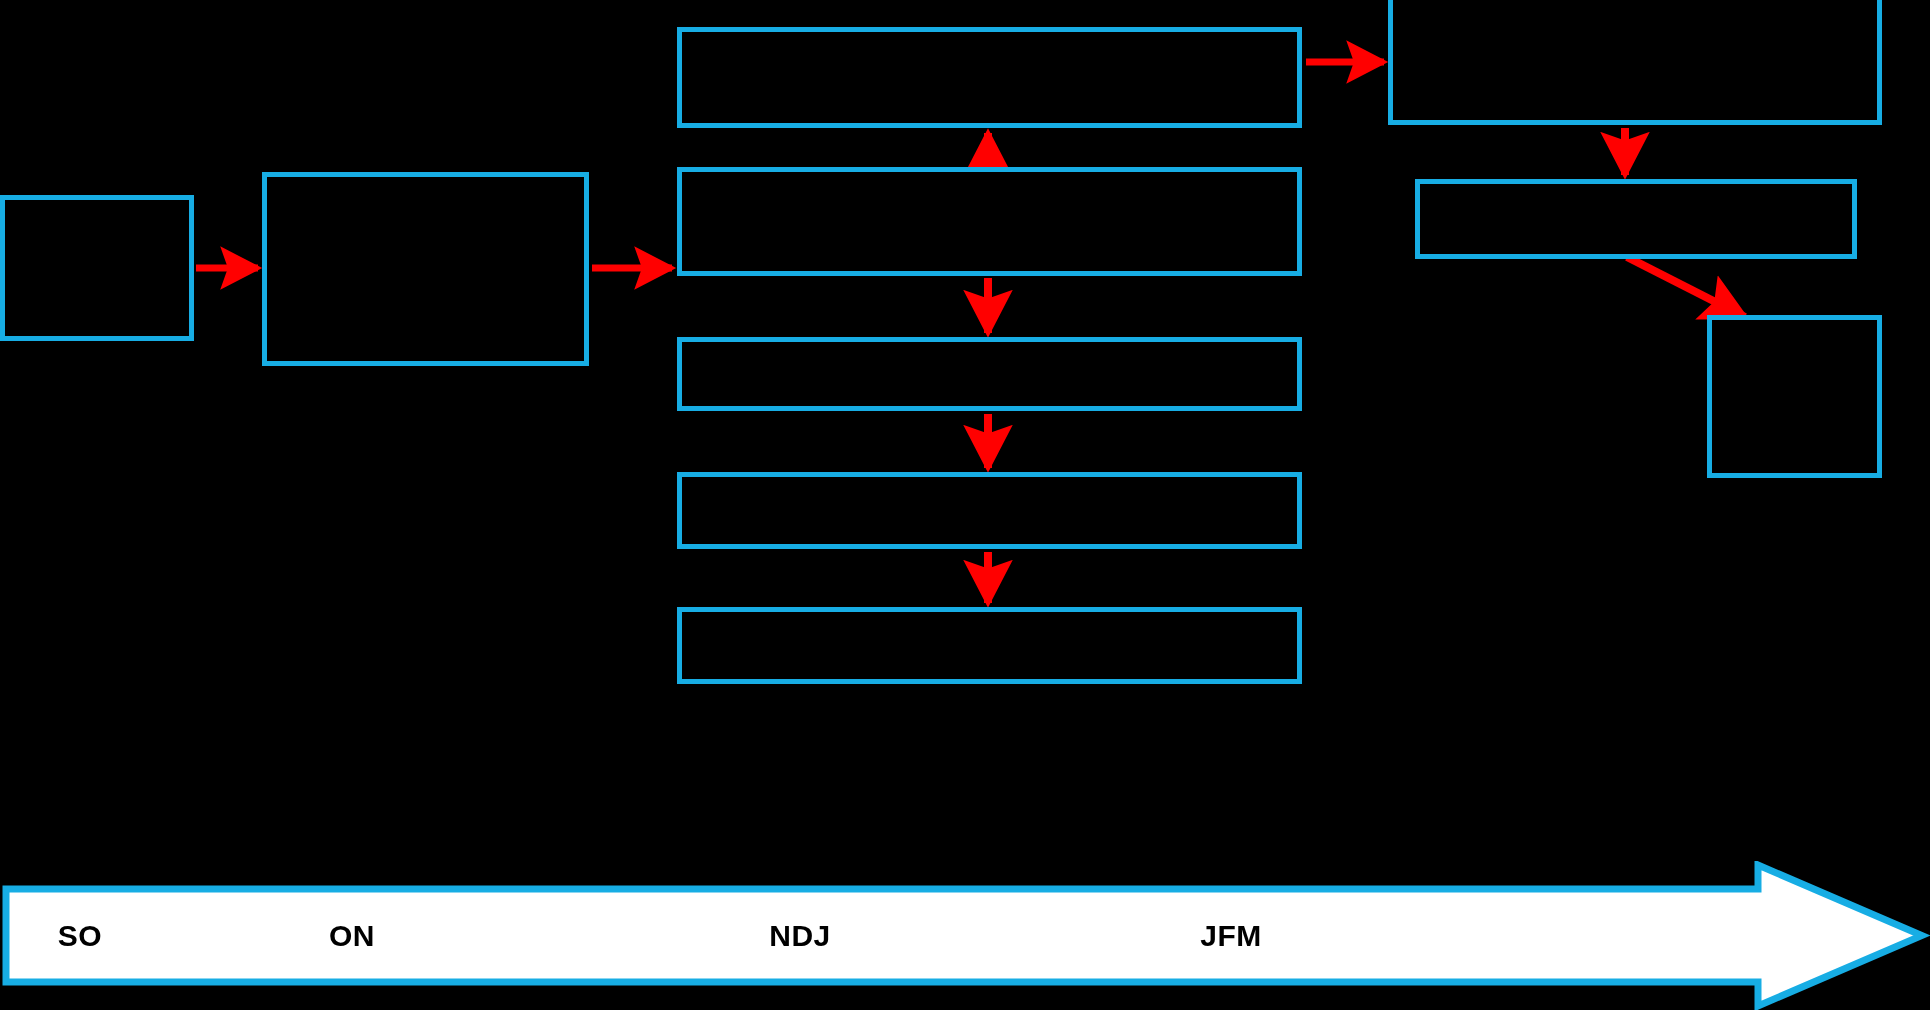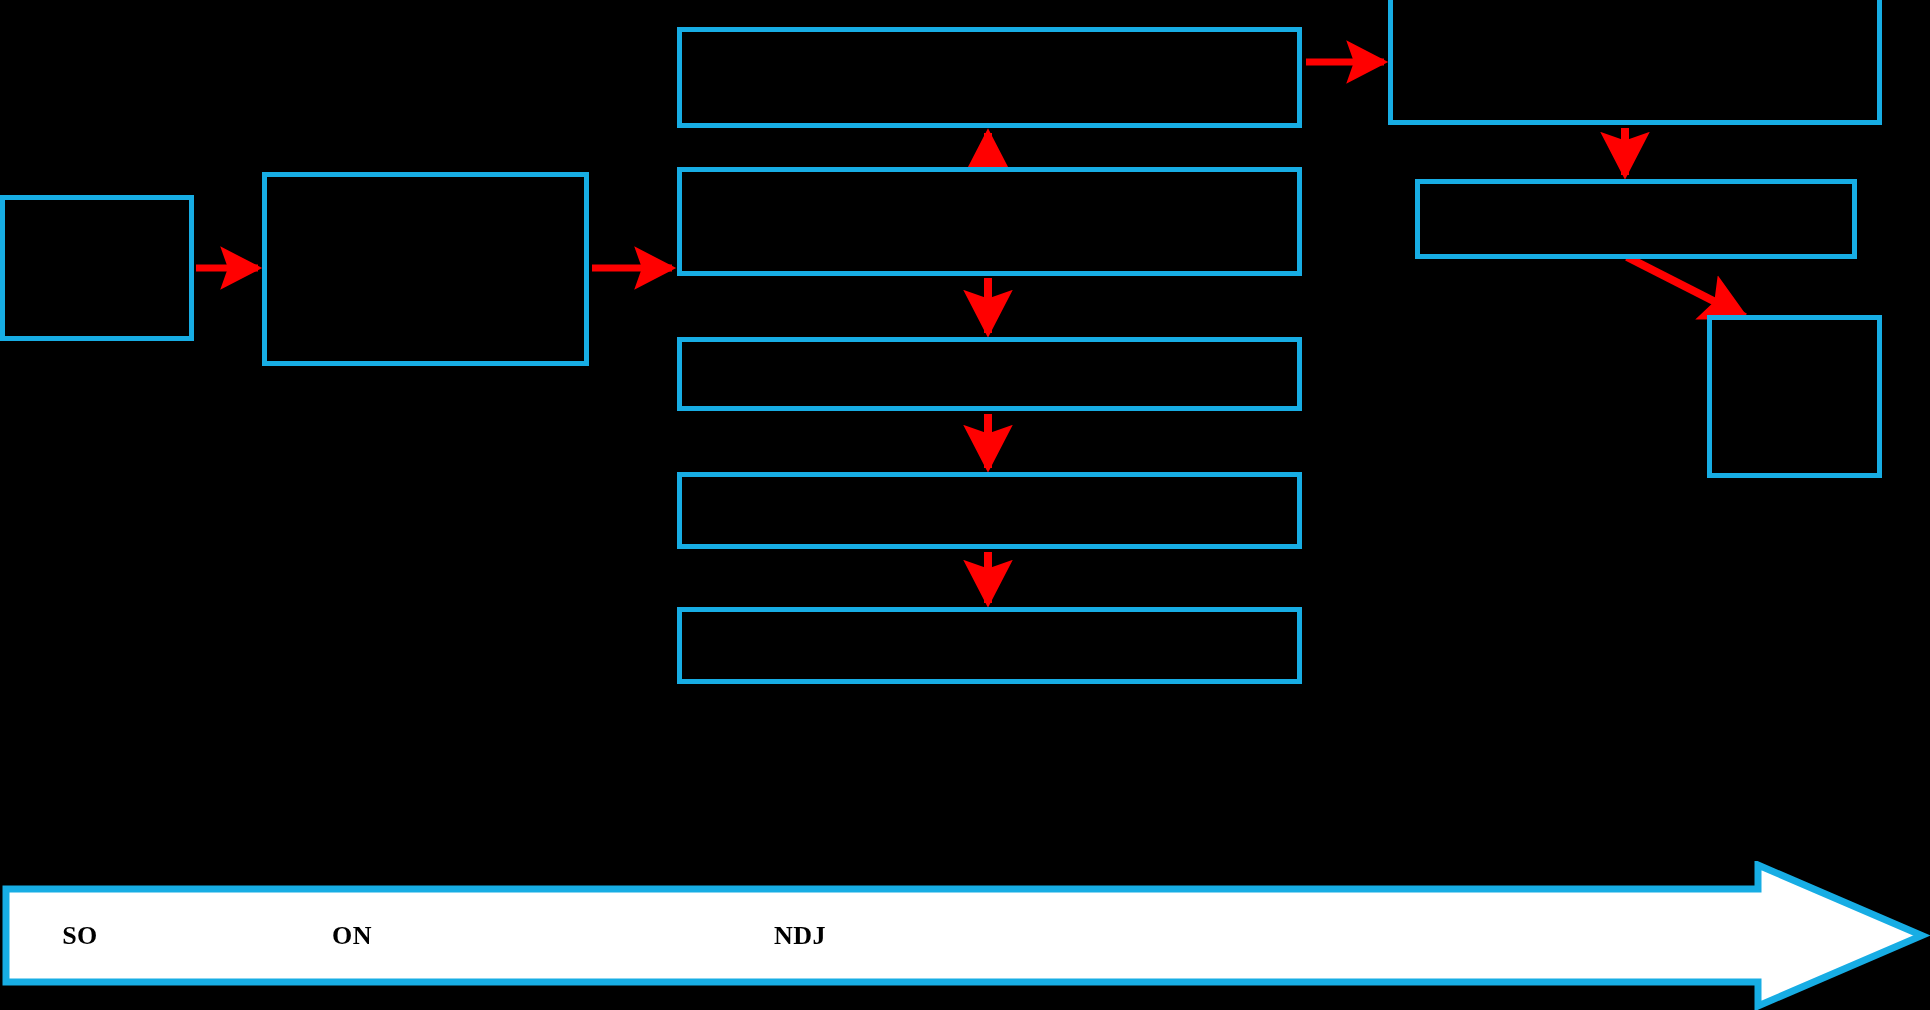--- a/index.html
+++ b/index.html
@@ -58,23 +58,23 @@
     left: 0;
     top: 0;
   }
   .tl-label {
     position: absolute;
     top: 0;
     height: 149px;
     display: flex;
     align-items: center;
     justify-content: center;
-    font-family: Liberation Serif, serif;
+    font-family: Liberation Sans, sans-serif;
     font-weight: bold;
-    font-size: 26px;
+    font-size: 30px;
     color: #000000;
     letter-spacing: 0.5px;
     white-space: nowrap;
   }
 </style>
 </head>
 <body>
 
 <div id="stage">
 
@@ -133,15 +133,16 @@
   <div class="node" style="left:1415px;top:179px;width:442px;height:80px;"></div>
   <div class="node" style="left:1707px;top:315px;width:175px;height:163px;"></div>
 
   <div id="timeline">
     <svg viewBox="0 0 1930 149" width="1930" height="149" xmlns="http://www.w3.org/2000/svg">
       <polygon points="6,28 1758,28 1758,4 1922,74.5 1758,145 1758,121 6,121" fill="#ffffff" stroke="#17ade4" stroke-width="7" stroke-linejoin="miter"></polygon>
     </svg>
     <div class="tl-label" style="left:30px;width:100px;">SO</div>
     <div class="tl-label" style="left:302px;width:100px;">ON</div>
     <div class="tl-label" style="left:740px;width:120px;">NDJ</div>
+    <div class="tl-label" style="left:1171px;width:120px;">JFM</div>
   </div>
 
 </div>
 
 </body></html>

